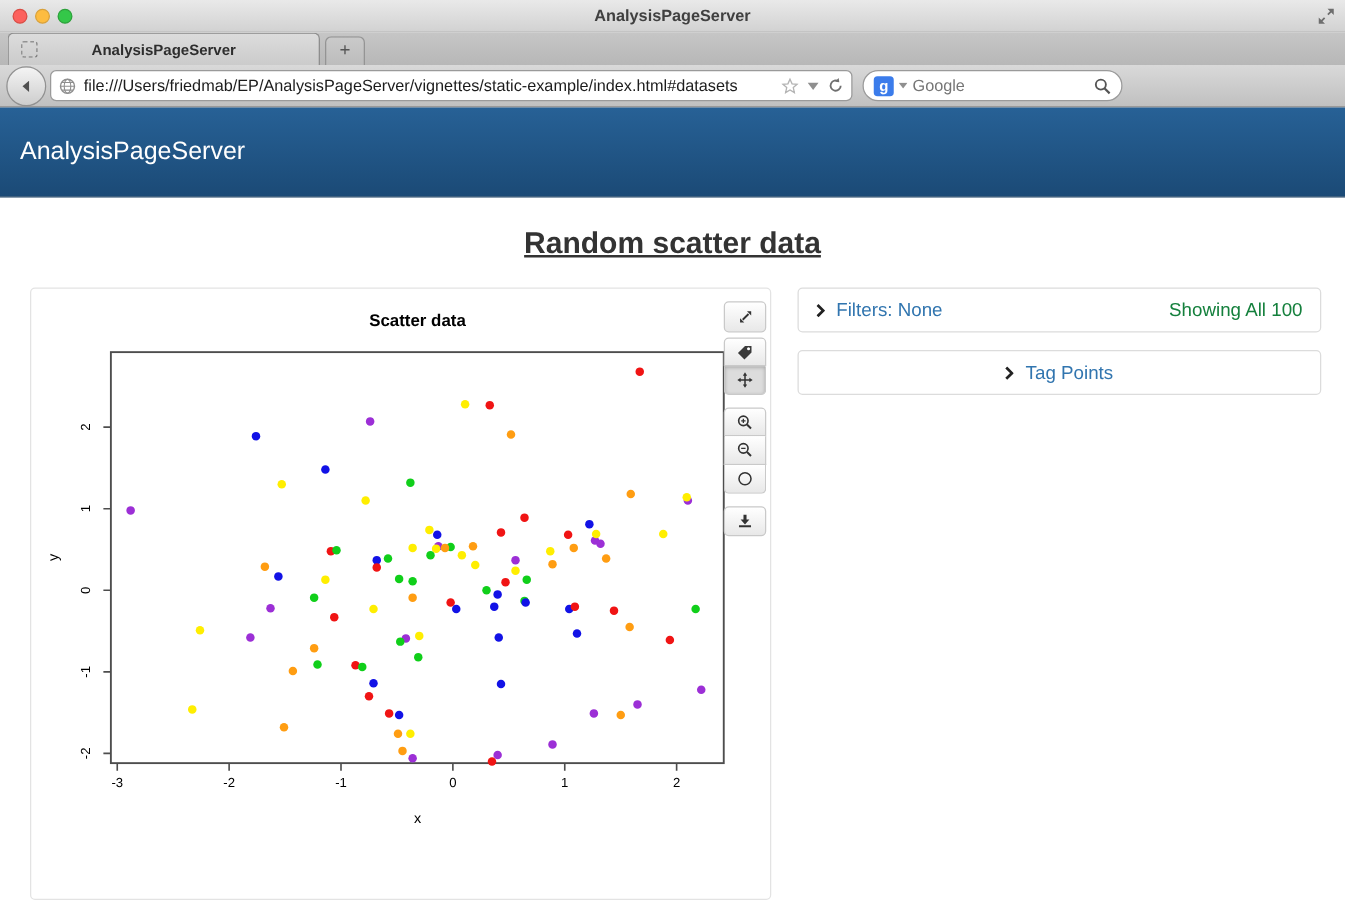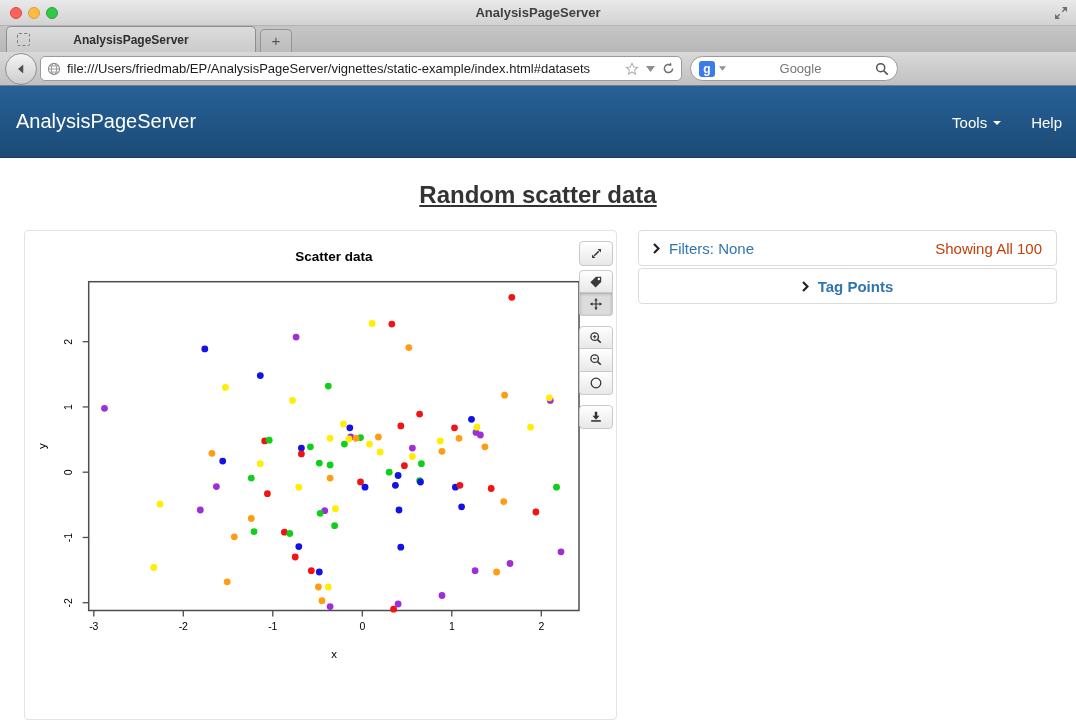--- a/index.html
+++ b/index.html
@@ -34,21 +34,21 @@
     background:linear-gradient(#f4f4f4,#cdcdcd); border:1px solid #919191;
     display:flex; align-items:center; justify-content:center; }
   .urlfield { left:40px; top:4px; width:642px; height:25px; background:#fff;
     border:1px solid #9a9a9a; border-radius:5px; display:flex; align-items:center; padding:0 6px; }
   .urlfield input { flex:1; border:none; outline:none; font-size:13px; color:#1c1c1c;
     font-family:"Liberation Sans", sans-serif; min-width:0; background:transparent; }
   .url-icons { display:flex; align-items:center; gap:7px; padding-left:4px; }
   .searchfield { left:690px; top:4px; width:208px; height:25px; background:#fff;
     border:1px solid #9a9a9a; border-radius:13px; display:flex; align-items:center; padding:0 8px; gap:4px; }
   .searchfield input { flex:1; border:none; outline:none; font-size:13px; color:#333;
-    font-family:"Liberation Sans", sans-serif; min-width:0; background:transparent;text-align:center; }
+    font-family:"Liberation Sans", sans-serif; min-width:0; background:transparent; }
   .gfav { width:16px; height:16px; border-radius:3px; background:#3b7ceb; color:#fff;
     font-size:12px; font-weight:bold; text-align:center; line-height:16px; }
   .chromebtn { top:54px; height:25px; background:linear-gradient(#fbfbfb,#d6d6d6);
     border:1px solid #8d8d8d; border-radius:4px;
     display:flex; align-items:center; justify-content:center; }
   .btn-split { display:flex; align-items:stretch; padding:0; }
   .btn-seg { display:flex; align-items:center; justify-content:center; }
   .seg-divider { width:1px; background:#a5a5a5; }
   .bmk-square { width:18px; height:16px; background:#6b6b6b; border-radius:3px;
     color:#fff; font-size:11px; text-align:center; line-height:16px; }
@@ -76,21 +76,21 @@
   .ptb.grp-top { border-radius:4px 4px 0 0; }
   .ptb.grp-mid { border-top:none; }
   .ptb.grp-bot { border-top:none; border-radius:0 0 4px 4px; }
   .ptb.active { background:#dcdcdc; box-shadow:inset 0 1px 3px rgba(0,0,0,.25); }
 
   
   .side-panel { left:638px; width:419px; height:36px; border:1px solid #dcdcdc;
     border-radius:4px; background:#fff; }
   .panel-row { display:flex; align-items:center; height:100%; padding:0 14px 0 14px; gap:9px;justify-content:center; }
   .panel-link { color:#3175af; font-size:15px; }
-  .panel-right { margin-left:auto; color:#c2410c; font-size:15px; }
+  .panel-right { margin-left:auto; color:#15803d; font-size:15px; }
 
   svg { display:block; }
 </style>
 </head>
 <body>
 
 <div class="abs titlebar">
   <div class="abs traffic tl-red"></div>
   <div class="abs traffic tl-yellow"></div>
   <div class="abs traffic tl-green"></div>
@@ -179,29 +179,20 @@
     <span class="btn-seg" style="flex:1;">
       <svg width="8" height="5" viewBox="0 0 9 6">
         <path d="M0 0 h9 L4.5 6 Z" fill="#6f6f6f"></path>
       </svg>
     </span>
   </div>
 </div>
 
 <div class="abs appnav">
   <div class="abs brand">AnalysisPageServer</div>
-  <div class="abs appnav-links">
-    <span class="appnav-link">
-      <span>Tools</span>
-      <span class="caret-white"></span>
-    </span>
-    <span class="appnav-link">
-      <span>Help</span>
-    </span>
-  </div>
 </div>
 
 <h1 class="abs page-heading">Random scatter data</h1>
 
 <div class="abs plot-card">
   <svg id="plot-svg" width="560" height="460">
     <text x="309" y="30" text-anchor="middle" font-size="13.5" font-weight="bold" fill="#000">Scatter data</text>
     <g id="plot-axes">
         <rect x="63.7" y="50.7" width="490.3" height="328.8" fill="none" stroke="#4d4d4d" stroke-width="1.5"></rect>
         <line x1="68.80000000000001" y1="379.5" x2="68.80000000000001" y2="385.5" stroke="#4d4d4d" stroke-width="1.3"></line>
@@ -380,20 +371,20 @@
 
 <div class="abs side-panel" style="top:230px;">
   <div class="panel-row">
     <svg width="7" height="11" viewBox="0 0 7 11">
       <path d="M1 1 L5.5 5.5 L1 10" fill="none" stroke="#222" stroke-width="2.2"></path>
     </svg>
     <span class="panel-link">Filters: None</span>
     <span class="panel-right">Showing All 100</span>
   </div>
 </div>
-<div class="abs side-panel" style="top:268px;font-weight:bold;">
+<div class="abs side-panel" style="top:280px;">
   <div class="panel-row">
     <svg width="7" height="11" viewBox="0 0 7 11">
       <path d="M1 1 L5.5 5.5 L1 10" fill="none" stroke="#222" stroke-width="2.2"></path>
     </svg>
     <span class="panel-link">Tag Points</span>
   </div>
 </div>
 
 </body></html>

